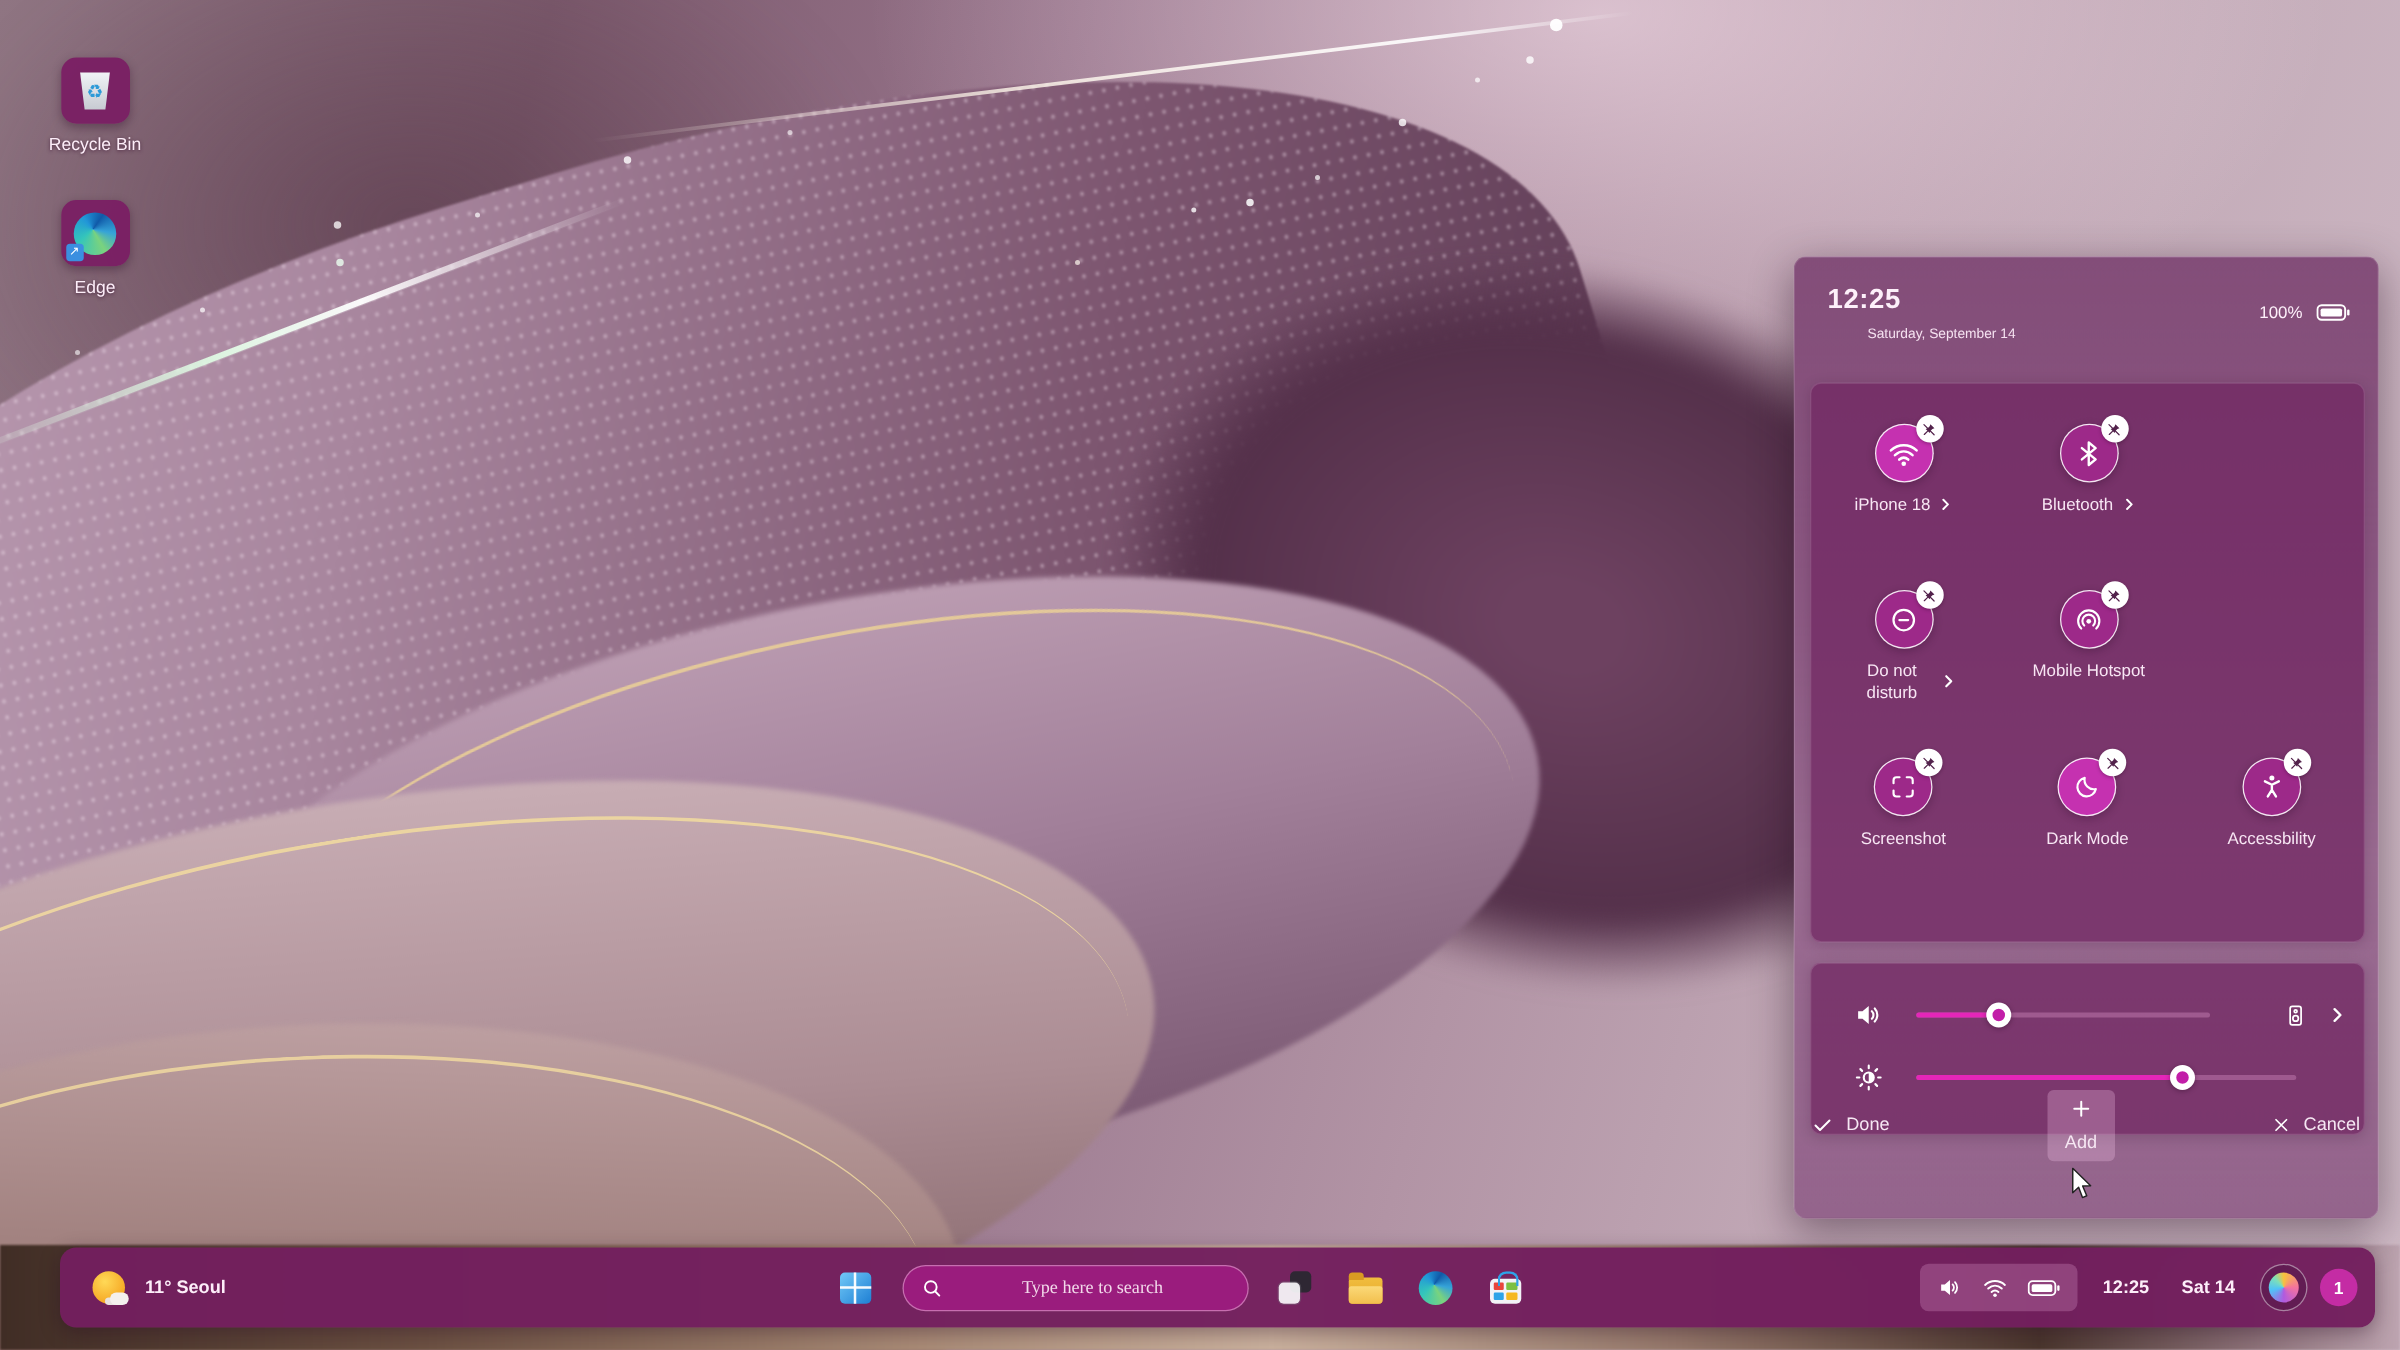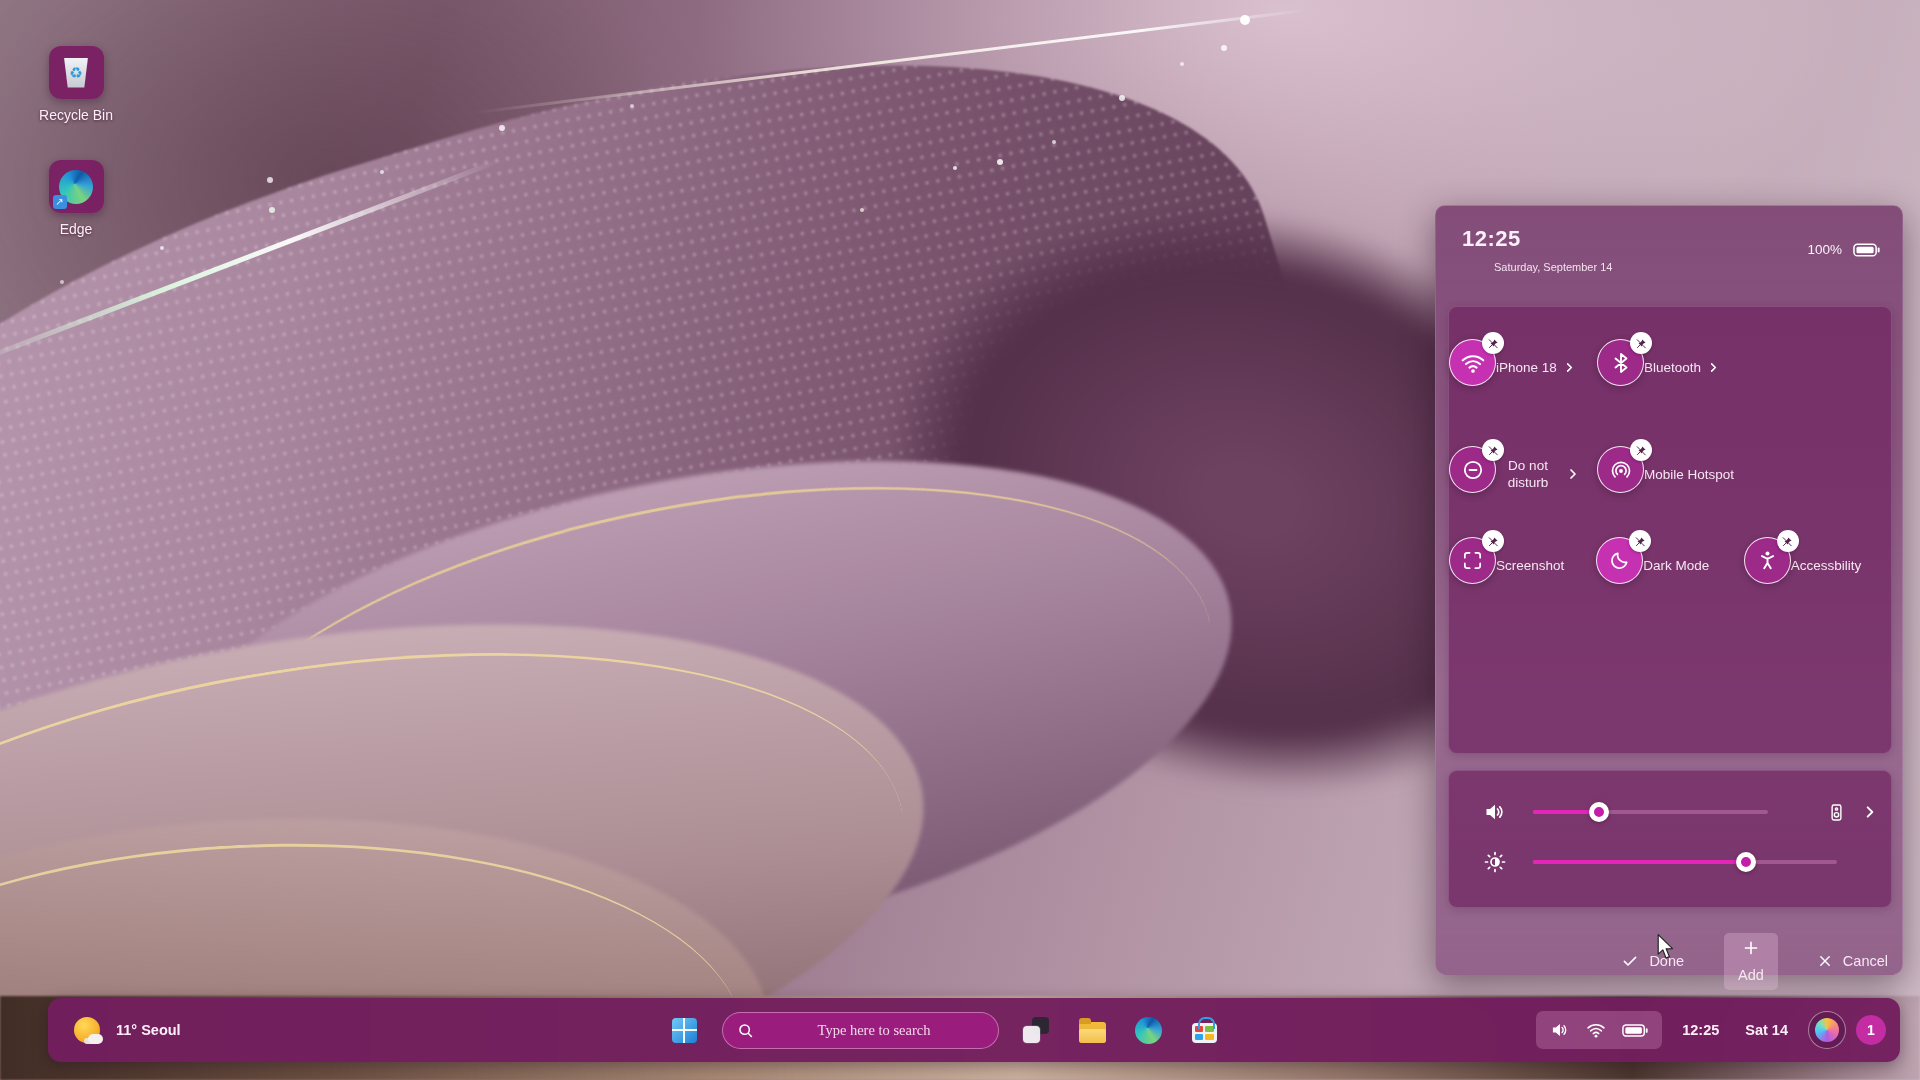--- a/index.html
+++ b/index.html
@@ -82,21 +82,21 @@
   .qs-batt { position:absolute; right:22px; top:36px; display:flex; align-items:center; gap:11px; font-size:13.5px; }
 
   .qs-card { position:absolute; left:12px; width:444px; border-radius:9px;
     background:rgba(112,37,97,.72); border:1px solid rgba(255,255,255,.14);
     box-shadow:0 2px 10px rgba(40,10,35,.18); }
   #qs-tiles { top:100px; height:448px; }
   #qs-sliders { top:564px; height:138px; }
 
   .tiles-row { display:flex; }
   .r1 { margin-top:32px; } .r2 { margin-top:44px; } .r3 { margin-top:60px; }
-  .tile { width:148px; display:flex; flex-direction:row; align-items:center; cursor:pointer; }
+  .tile { width:148px; display:flex; flex-direction:column; align-items:center; cursor:pointer; }
   .tile-circle { position:relative; width:47px; height:47px; border-radius:50%;
     border:1.5px solid rgba(255,255,255,.88); display:flex; align-items:center; justify-content:center;
     background:#9d2989; box-shadow:0 2px 7px rgba(40,10,35,.3); }
   .tile-circle.active { background:#c531b0; }
   .unpin { position:absolute; top:-8px; right:-9px; width:22px; height:22px; border-radius:50%;
     background:#fff; display:flex; align-items:center; justify-content:center;
     box-shadow:0 1px 3px rgba(40,10,35,.35); cursor:pointer; }
   .tile-label { margin-top:9px; font-size:13.5px; color:#f8e6f4; text-align:center; line-height:17px;
     display:flex; align-items:center; gap:7px; max-width:140px; }
   .tile-label .txt2 { max-width:64px; }
@@ -105,22 +105,22 @@
   .slider-row { display:flex; align-items:center; height:46px; padding-left:32px; }
   .sr1 { margin-top:18px; } .sr2 { margin-top:4px; }
   .slider-icon { width:28px; display:flex; justify-content:center; margin-right:24px; }
   .track { position:relative; height:4px; border-radius:2px; background:rgba(255,180,235,.28); }
   .track.vol { width:235px; } .track.bri { width:304px; }
   .fill { position:relative; height:4px; border-radius:2px; background:#e426b8; }
   .thumb { position:absolute; right:-10px; top:-8px; width:20px; height:20px; border-radius:50%;
     background:#c21ea8; border:5px solid #fff; box-shadow:0 1px 4px rgba(40,10,35,.4); cursor:pointer; }
   .vol-extra { margin-left:auto; margin-right:14px; display:flex; align-items:center; gap:16px; }
 
-  .qs-buttons { position:absolute; left:0; right:0; top:736px; height:38px;
-    display:flex; justify-content:flex-end; align-items:center; gap:26px; }
+  .qs-buttons { position:absolute; left:0; right:0; top:675px; height:38px;
+    display:flex; justify-content:space-between; align-items:center; gap:42px; }
   .qs-btn { display:flex; align-items:center; gap:11px; font-size:14.5px; color:#f6e7f3;
     padding:7px 14px; border-radius:5px; cursor:pointer; }
   .qs-btn.hover { background:rgba(255,210,245,.26);flex-direction:column; }
 
   
   #taskbar { position:absolute; left:48px; right:20px; bottom:18px; height:64px; border-radius:13px;
     background:rgba(115,31,94,.97); box-shadow:0 4px 16px rgba(40,10,35,.4); color:#fdeef9; }
   .tb-weather { position:absolute; left:14px; top:0; height:64px; display:flex; align-items:center; gap:16px;
     padding:0 12px; cursor:pointer; }
   .sun { position:relative; width:26px; height:26px; border-radius:50%;

